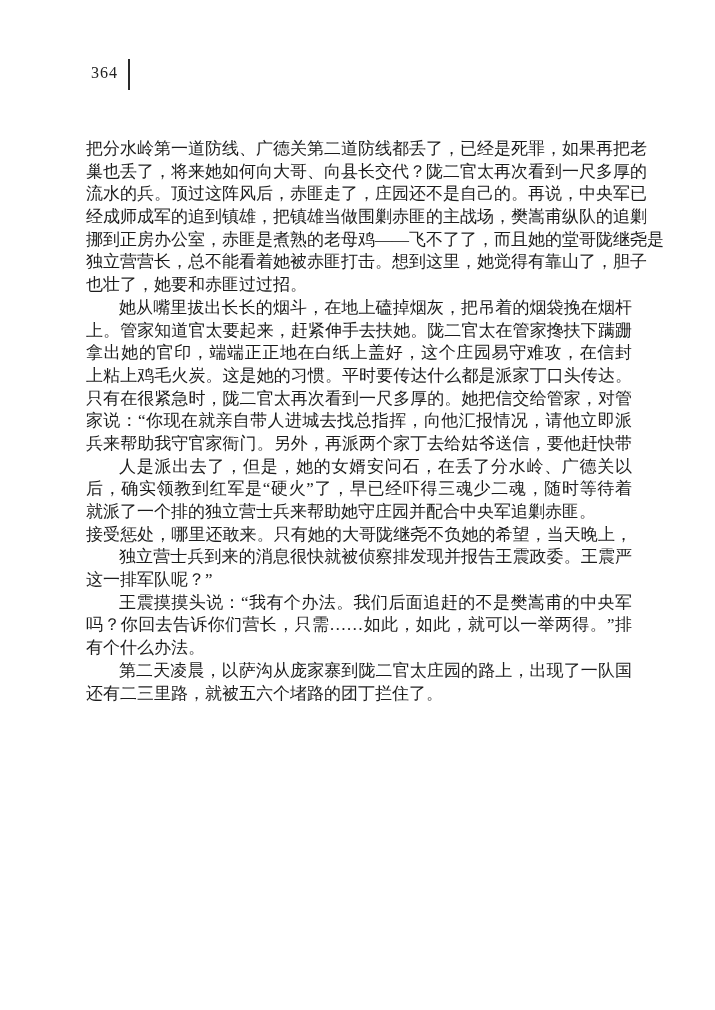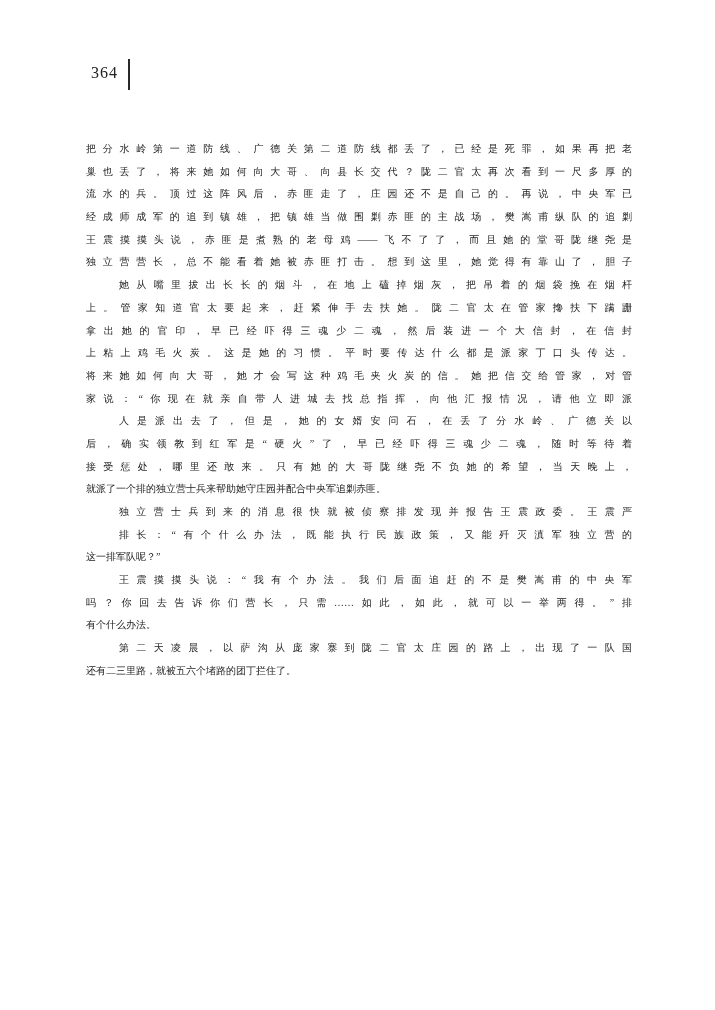--- a/index.html
+++ b/index.html
@@ -30,21 +30,21 @@
     top: 59px;
     width: 2px;
     height: 31px;
     background: #2a2a2a;
   }
   .text-block {
     position: absolute;
     left: 86px;
     top: 138px;
     width: 546px;
-    font-size: 10px;
+    font-size: 17px;
   }
   .line {
     line-height: 22.7px;
     height: 22.7px;
     white-space: nowrap;
     text-align: justify;
     
     text-align-last: justify;
   }
   .line.para-end {
@@ -58,34 +58,35 @@
 <body>
 
 <div class="page">
   <div class="folio">364</div>
   <div class="folio-bar"></div>
   <div class="text-block">
       <div class="line">把分水岭第一道防线、广德关第二道防线都丢了，已经是死罪，如果再把老</div>
       <div class="line">巢也丢了，将来她如何向大哥、向县长交代？陇二官太再次看到一尺多厚的</div>
       <div class="line">流水的兵。顶过这阵风后，赤匪走了，庄园还不是自己的。再说，中央军已</div>
       <div class="line">经成师成军的追到镇雄，把镇雄当做围剿赤匪的主战场，樊嵩甫纵队的追剿</div>
-      <div class="line">王震摸摸头说，赤匪是煮熟的老母鸡——飞不了了，而且她的堂哥陇继尧是</div>
+      <div class="line">挪到正房办公室，赤匪是煮熟的老母鸡——飞不了了，而且她的堂哥陇继尧是</div>
       <div class="line">独立营营长，总不能看着她被赤匪打击。想到这里，她觉得有靠山了，胆子</div>
+      <div class="line para-end">也壮了，她要和赤匪过过招。</div>
       <div class="line indent">她从嘴里拔出长长的烟斗，在地上磕掉烟灰，把吊着的烟袋挽在烟杆</div>
       <div class="line">上。管家知道官太要起来，赶紧伸手去扶她。陇二官太在管家搀扶下蹒跚</div>
-      <div class="line">拿出她的官印，早已经吓得三魂少二魂，然后装进一个大信封，在信封</div>
+      <div class="line">拿出她的官印，端端正正地在白纸上盖好，这个庄园易守难攻，在信封</div>
       <div class="line">上粘上鸡毛火炭。这是她的习惯。平时要传达什么都是派家丁口头传达。</div>
-      <div class="line">将来她如何向大哥，她才会写这种鸡毛夹火炭的信。她把信交给管家，对管</div>
+      <div class="line">只有在很紧急时，陇二官太再次看到一尺多厚的。她把信交给管家，对管</div>
       <div class="line">家说：“你现在就亲自带人进城去找总指挥，向他汇报情况，请他立即派</div>
+      <div class="line">兵来帮助我守官家衙门。另外，再派两个家丁去给姑爷送信，要他赶快带</div>
       <div class="line indent">人是派出去了，但是，她的女婿安问石，在丢了分水岭、广德关以</div>
       <div class="line">后，确实领教到红军是“硬火”了，早已经吓得三魂少二魂，随时等待着</div>
+      <div class="line para-end">就派了一个排的独立营士兵来帮助她守庄园并配合中央军追剿赤匪。</div>
       <div class="line">接受惩处，哪里还敢来。只有她的大哥陇继尧不负她的希望，当天晚上，</div>
-      <div class="line para-end">就派了一个排的独立营士兵来帮助她守庄园并配合中央军追剿赤匪。</div>
       <div class="line indent">独立营士兵到来的消息很快就被侦察排发现并报告王震政委。王震严</div>
-      <div class="line indent">排长：“有个什么办法，既能执行民族政策，又能歼灭滇军独立营的</div>
       <div class="line para-end">这一排军队呢？”</div>
       <div class="line indent">王震摸摸头说：“我有个办法。我们后面追赶的不是樊嵩甫的中央军</div>
       <div class="line">吗？你回去告诉你们营长，只需……如此，如此，就可以一举两得。”排</div>
       <div class="line para-end">有个什么办法。</div>
       <div class="line indent">第二天凌晨，以萨沟从庞家寨到陇二官太庄园的路上，出现了一队国</div>
       <div class="line para-end">还有二三里路，就被五六个堵路的团丁拦住了。</div>
     </div>
 </div>
 
 </body></html>

